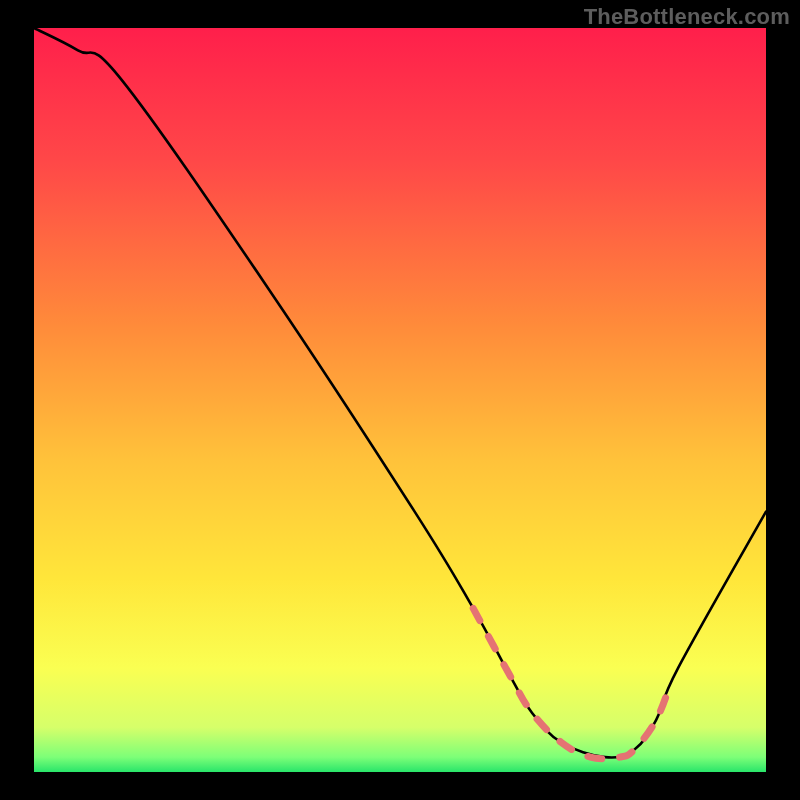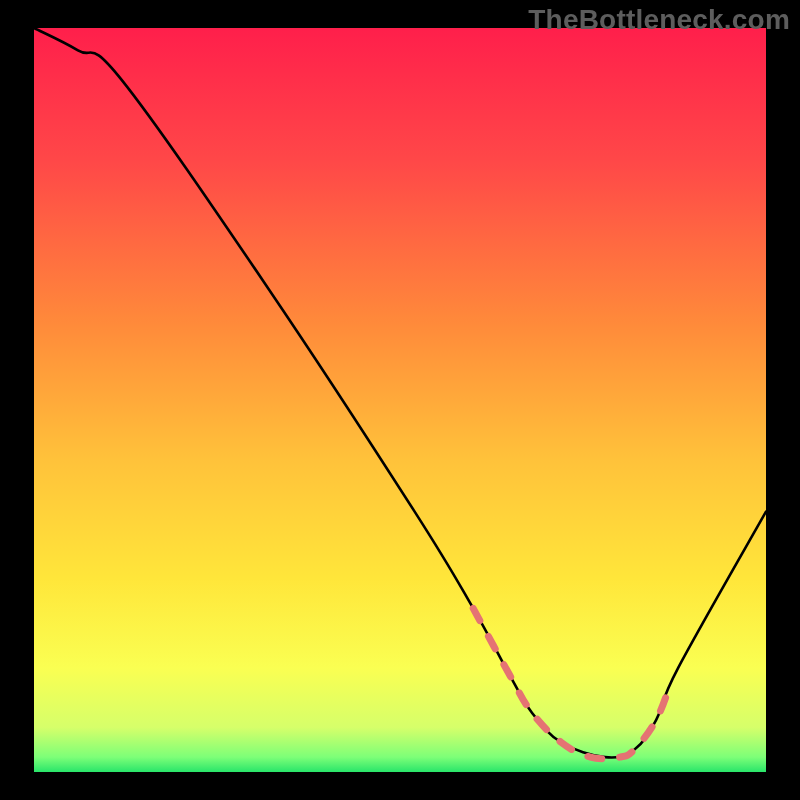--- a/index.html
+++ b/index.html
@@ -15,21 +15,21 @@
     position: relative;
     width: 800px;
     height: 800px;
     background: #000;
   }
   .watermark {
     position: absolute;
     top: 4px;
     right: 10px;
     color: #5d5d5d;
-    font-size: 28px;
+    font-size: 22px;
     font-weight: 600;
     letter-spacing: 0.2px;
     z-index: 5;
   }
   .plot-wrapper {
     position: absolute;
     left: 34px;
     top: 28px;
     width: 732px;
     height: 744px;

